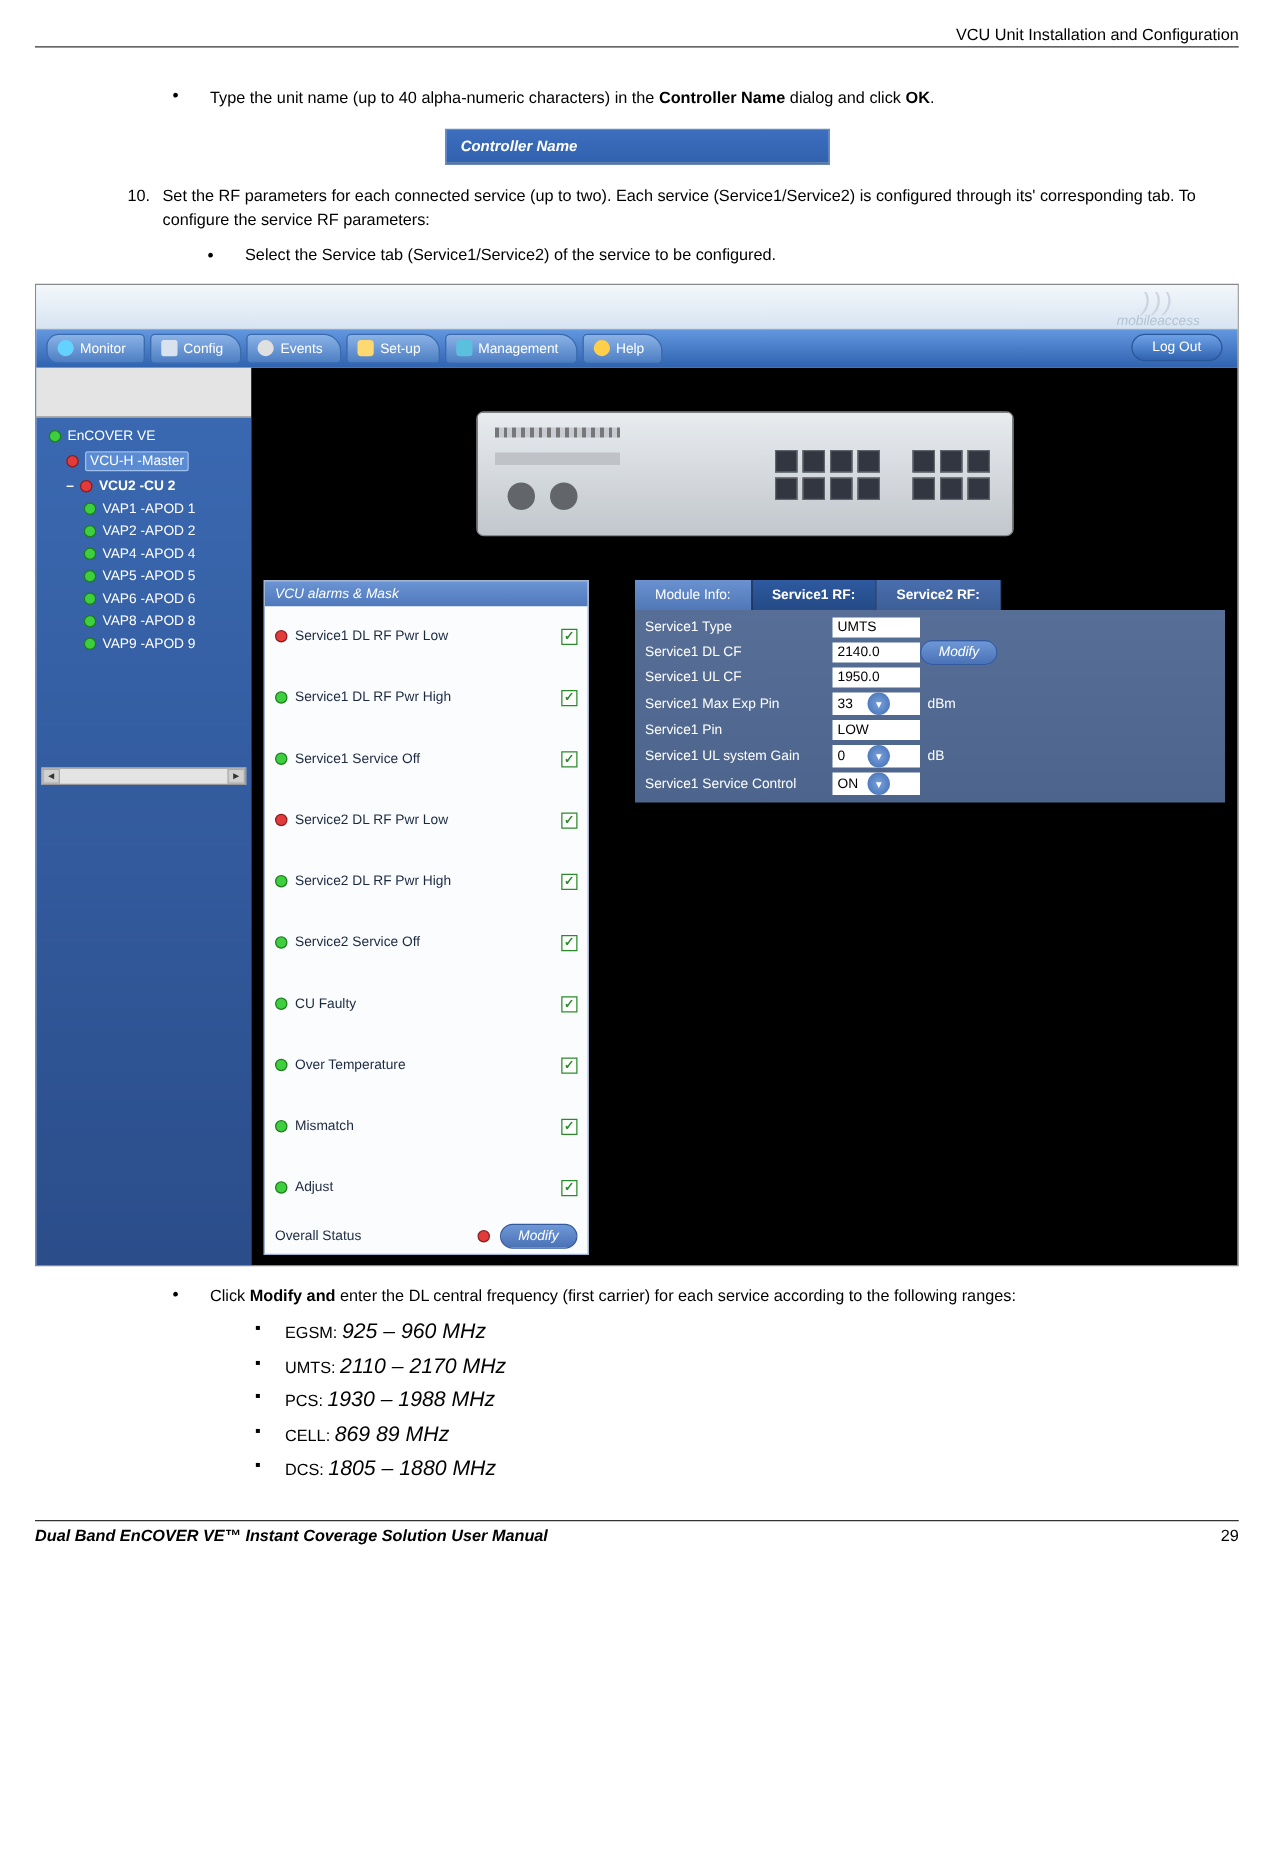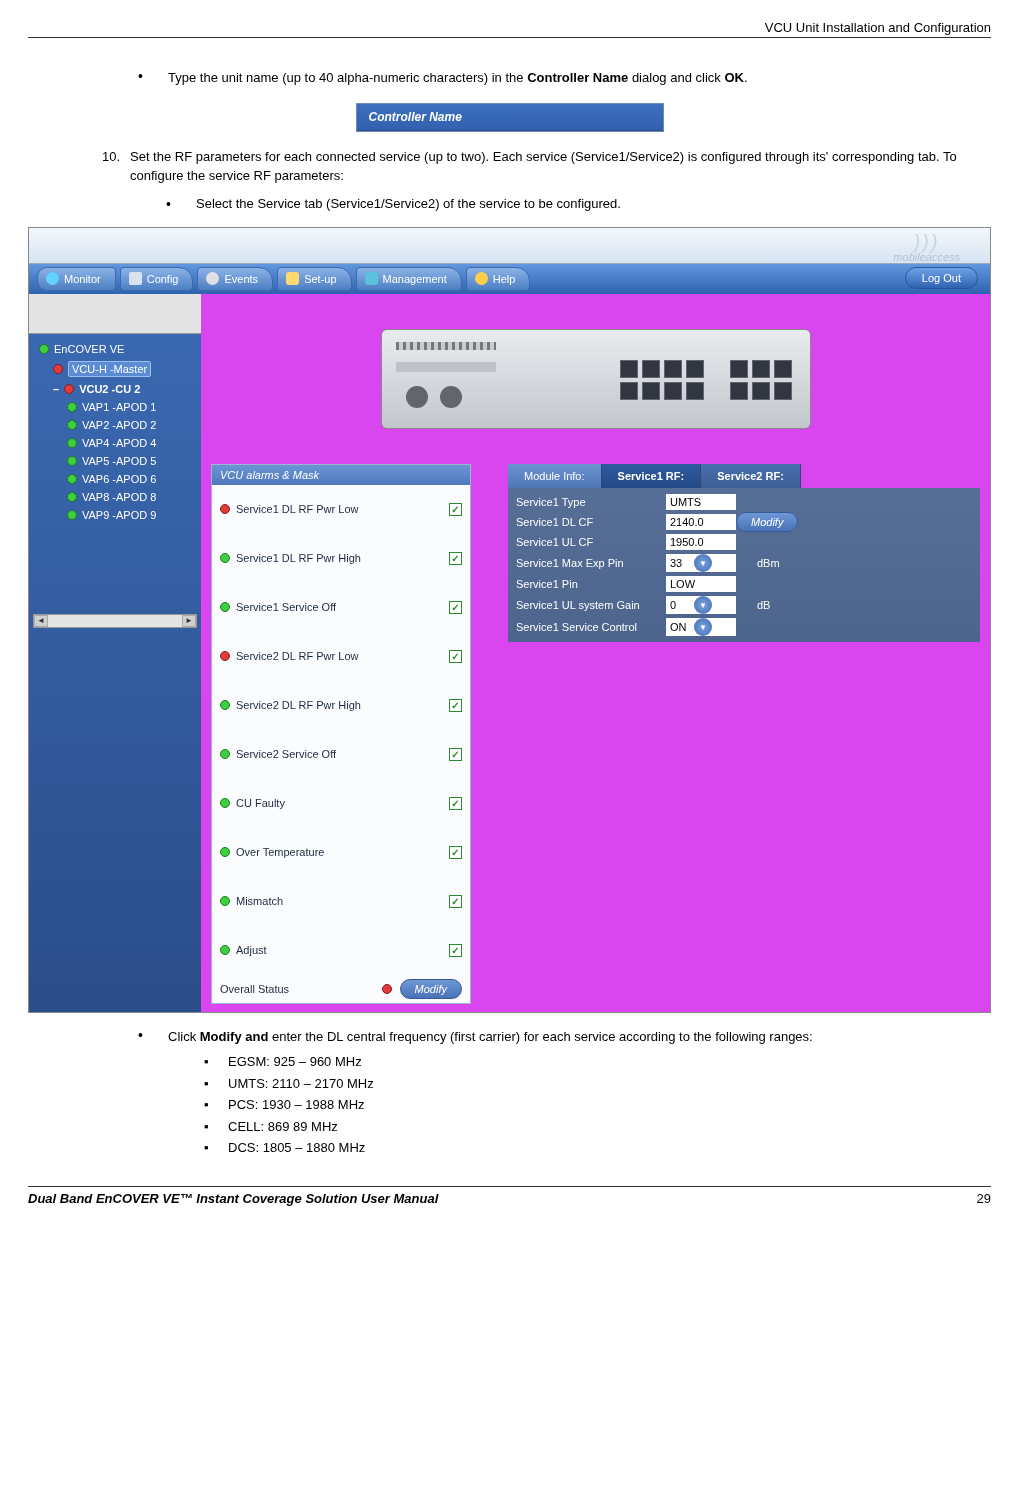--- a/index.html
+++ b/index.html
@@ -156,21 +156,21 @@
   .led.green { background: #3ecf3e; border:1px solid #1d7d1d;}
   .led.red { background: #e33b3b; border:1px solid #8a1d1d;}
   .tree-sel { background: #5b8bd3; border:1px solid #9ec0ee; border-radius:2px; padding:1px 3px; }
   .tree-child { padding-left: 20px; }
   .tree-child2 { padding-left: 34px; }
   .scroll-stub { margin-top: 90px; height: 14px; background:#e4e4e4; border:1px solid #999; position:relative;}
   .scroll-stub .l, .scroll-stub .r { position:absolute; top:0; width:14px; height:12px; background:#d0d0d0; border:1px solid #aaa; font-size:8px; color:#333; text-align:center; line-height:10px;}
   .scroll-stub .l{left:0;} .scroll-stub .r{right:0;}
 
   
-  .content-pane { flex:1; background:#d946ef; padding: 0 10px 8px 10px; }
+  .content-pane { flex:1; background:#000000; padding: 0 10px 8px 10px; }
   .device-area { height: 170px; display:flex; align-items:center; justify-content:center; }
   .device {
     width: 430px; height: 100px;
     background: linear-gradient(#e8ecef, #c2c7cd);
     border: 1px solid #888;
     border-radius: 6px;
     position: relative;
   }
   .device::before {
     content:""; position:absolute; left:14px; top:12px; width:100px; height:8px;
@@ -229,38 +229,38 @@
     padding: 6px 8px;
     display:grid;
     grid-template-columns: 150px 70px 1fr;
     row-gap: 4px;
     align-items:center;
     font-size: 11px;
   }
   .svc-body .val {
     background:#fff; color:#000; padding:2px 4px; font-size:11px;
   }
-  .svc-body .unit { padding-left:6px;margin-left:15px; }
+  .svc-body .unit { padding-left:6px; }
   .drop {
     display:inline-flex; align-items:center; gap:0;
     background:#fff; color:#000;
   }
   .drop .dv { padding:2px 6px 2px 4px; font-size:11px; min-width:28px;}
   .drop .dd {
     width:18px; height:18px; border-radius:50%;
     background: radial-gradient(#7aa2dc,#3d6ab0);
     color:#fff; font-size:9px; display:flex; align-items:center; justify-content:center;
   }
 
   
   .range-row { display:flex; margin: 2px 0 2px 176px; line-height:1.5; }
   .range-mark { width: 24px; }
   .range-text { flex:1; }
   .range-text .lbl { font-family: Verdana, sans-serif; }
-  .range-text .val { font-family: Verdana, sans-serif; font-size: 13px; }
+  .range-text .val { font-family: Verdana, sans-serif; font-size: 17px; font-style: italic; }
 
   
   .page-footer {
     border-top: 1px solid #333;
     margin-top: 28px;
     padding-top: 4px;
     display:flex; justify-content:space-between;
     font-size: 13px;
   }
   .page-footer .left { font-weight: bold; font-style: italic; }

